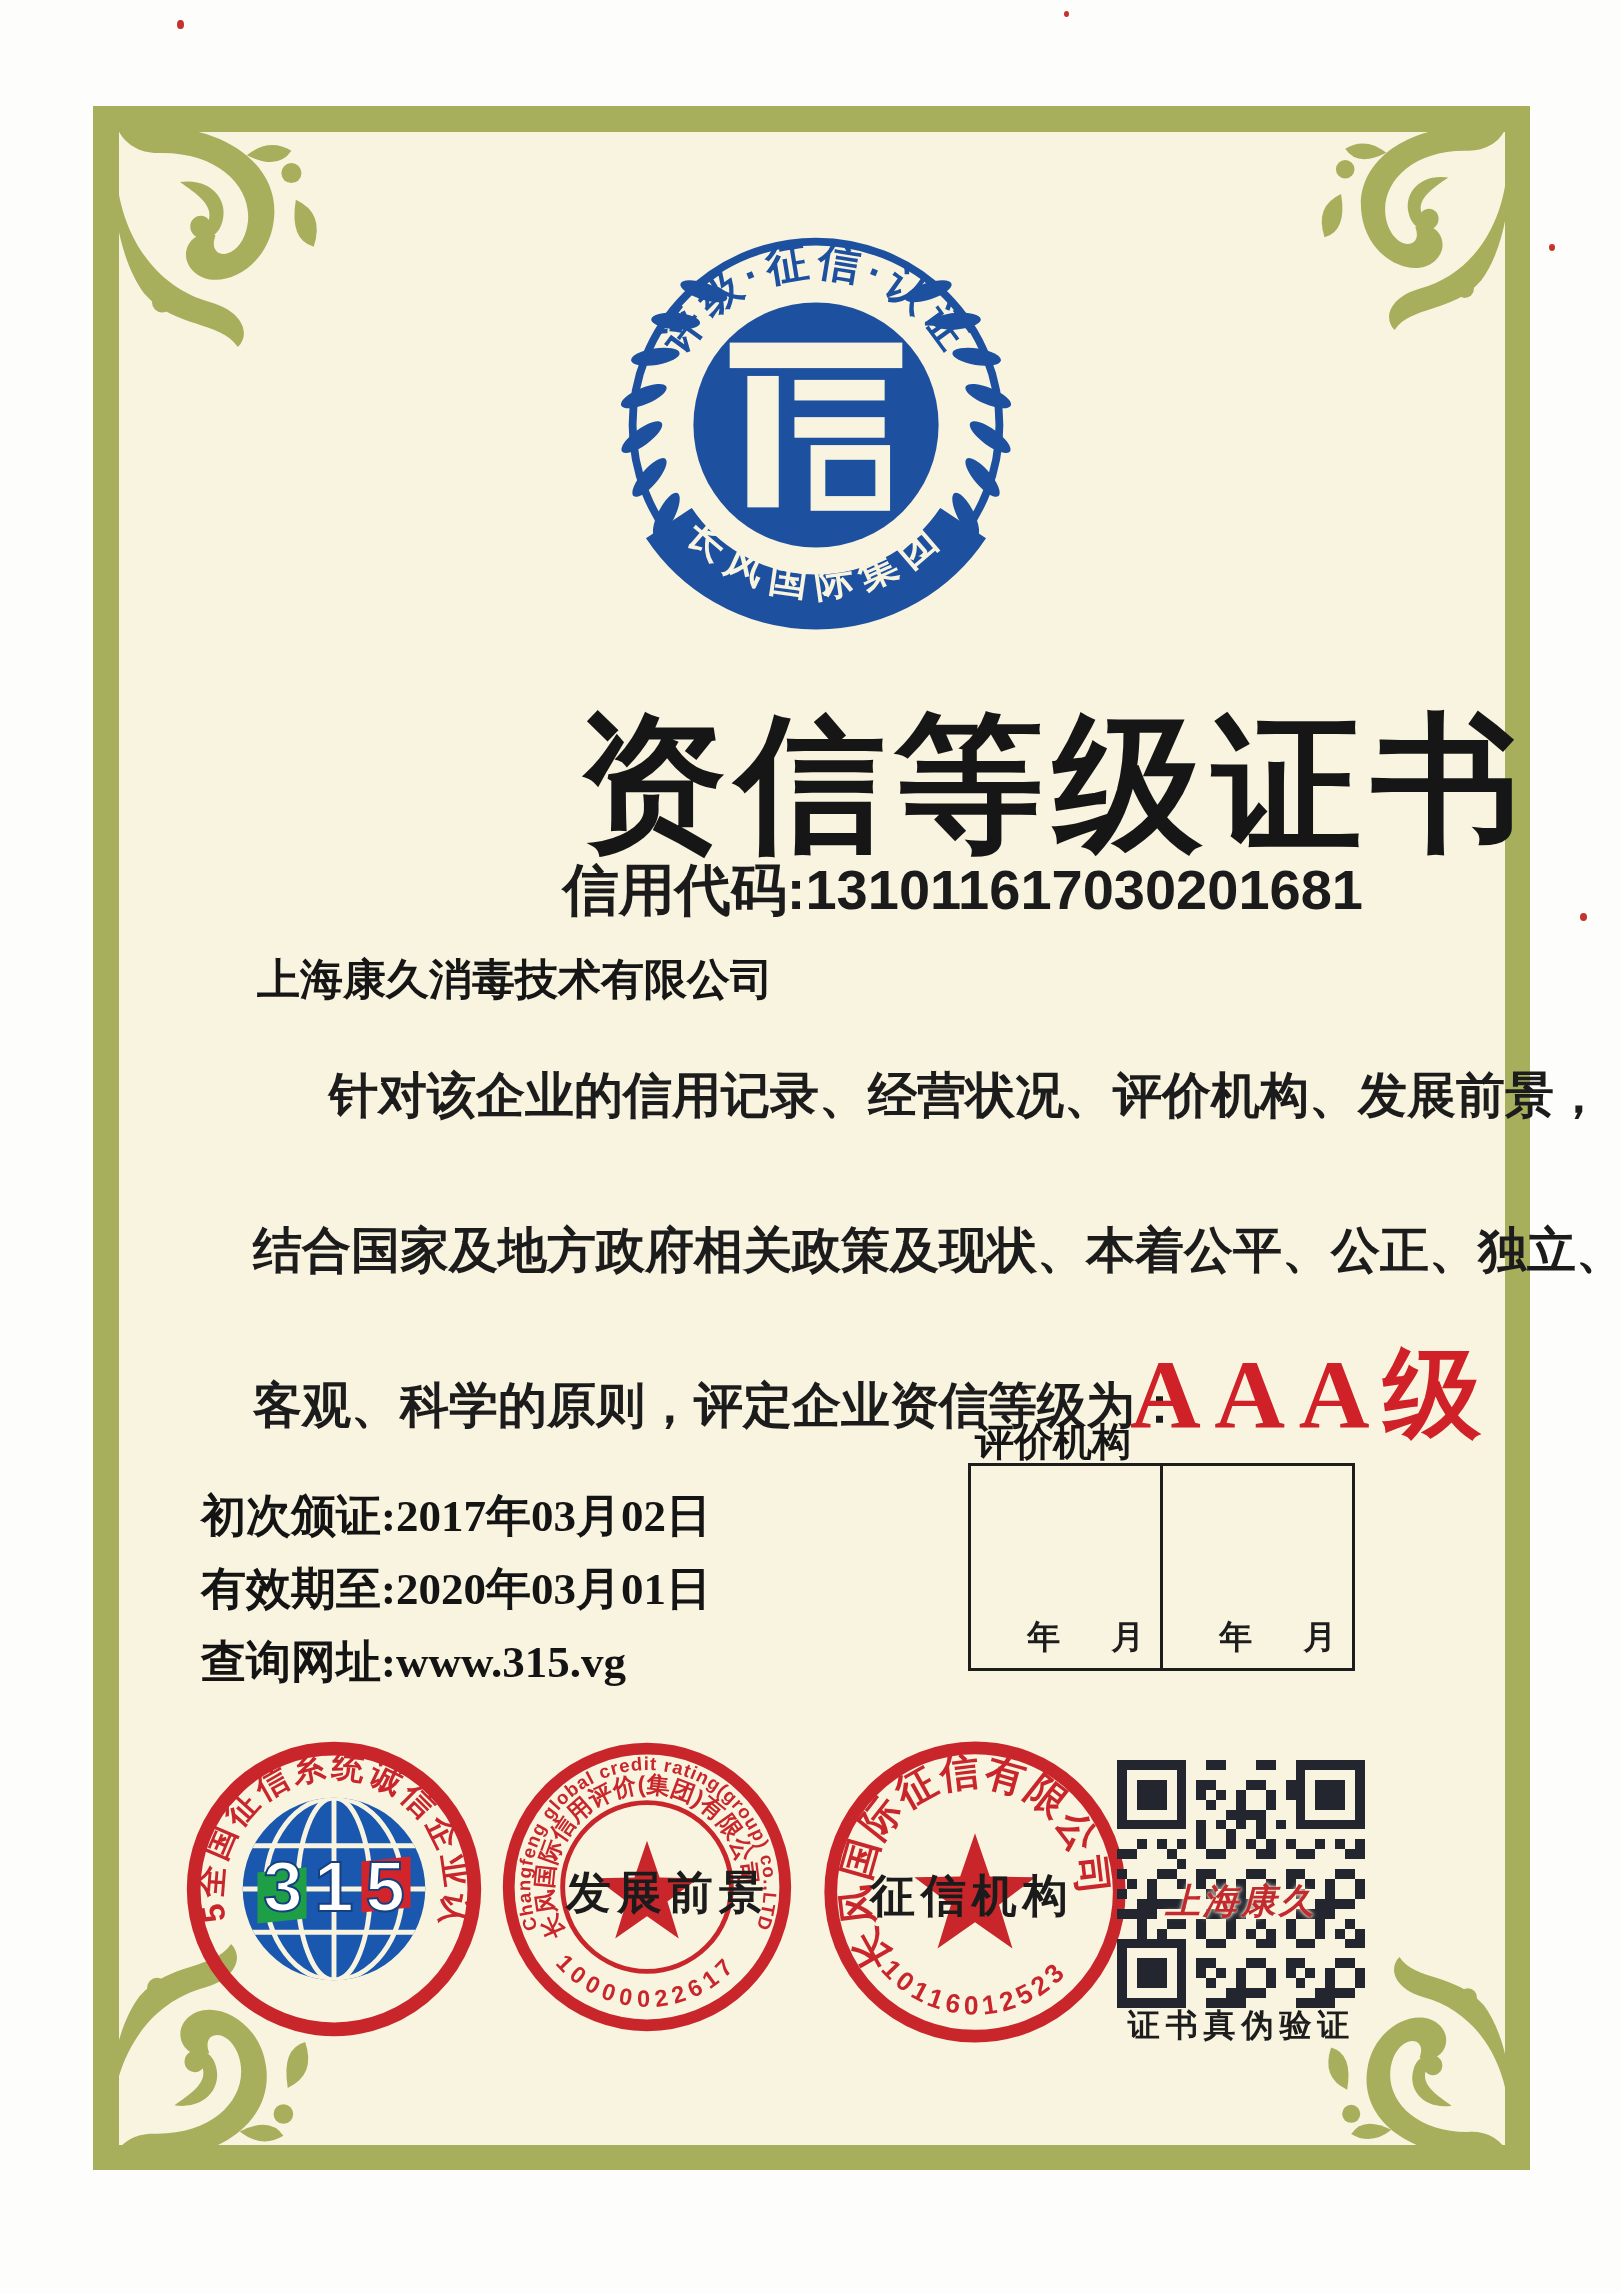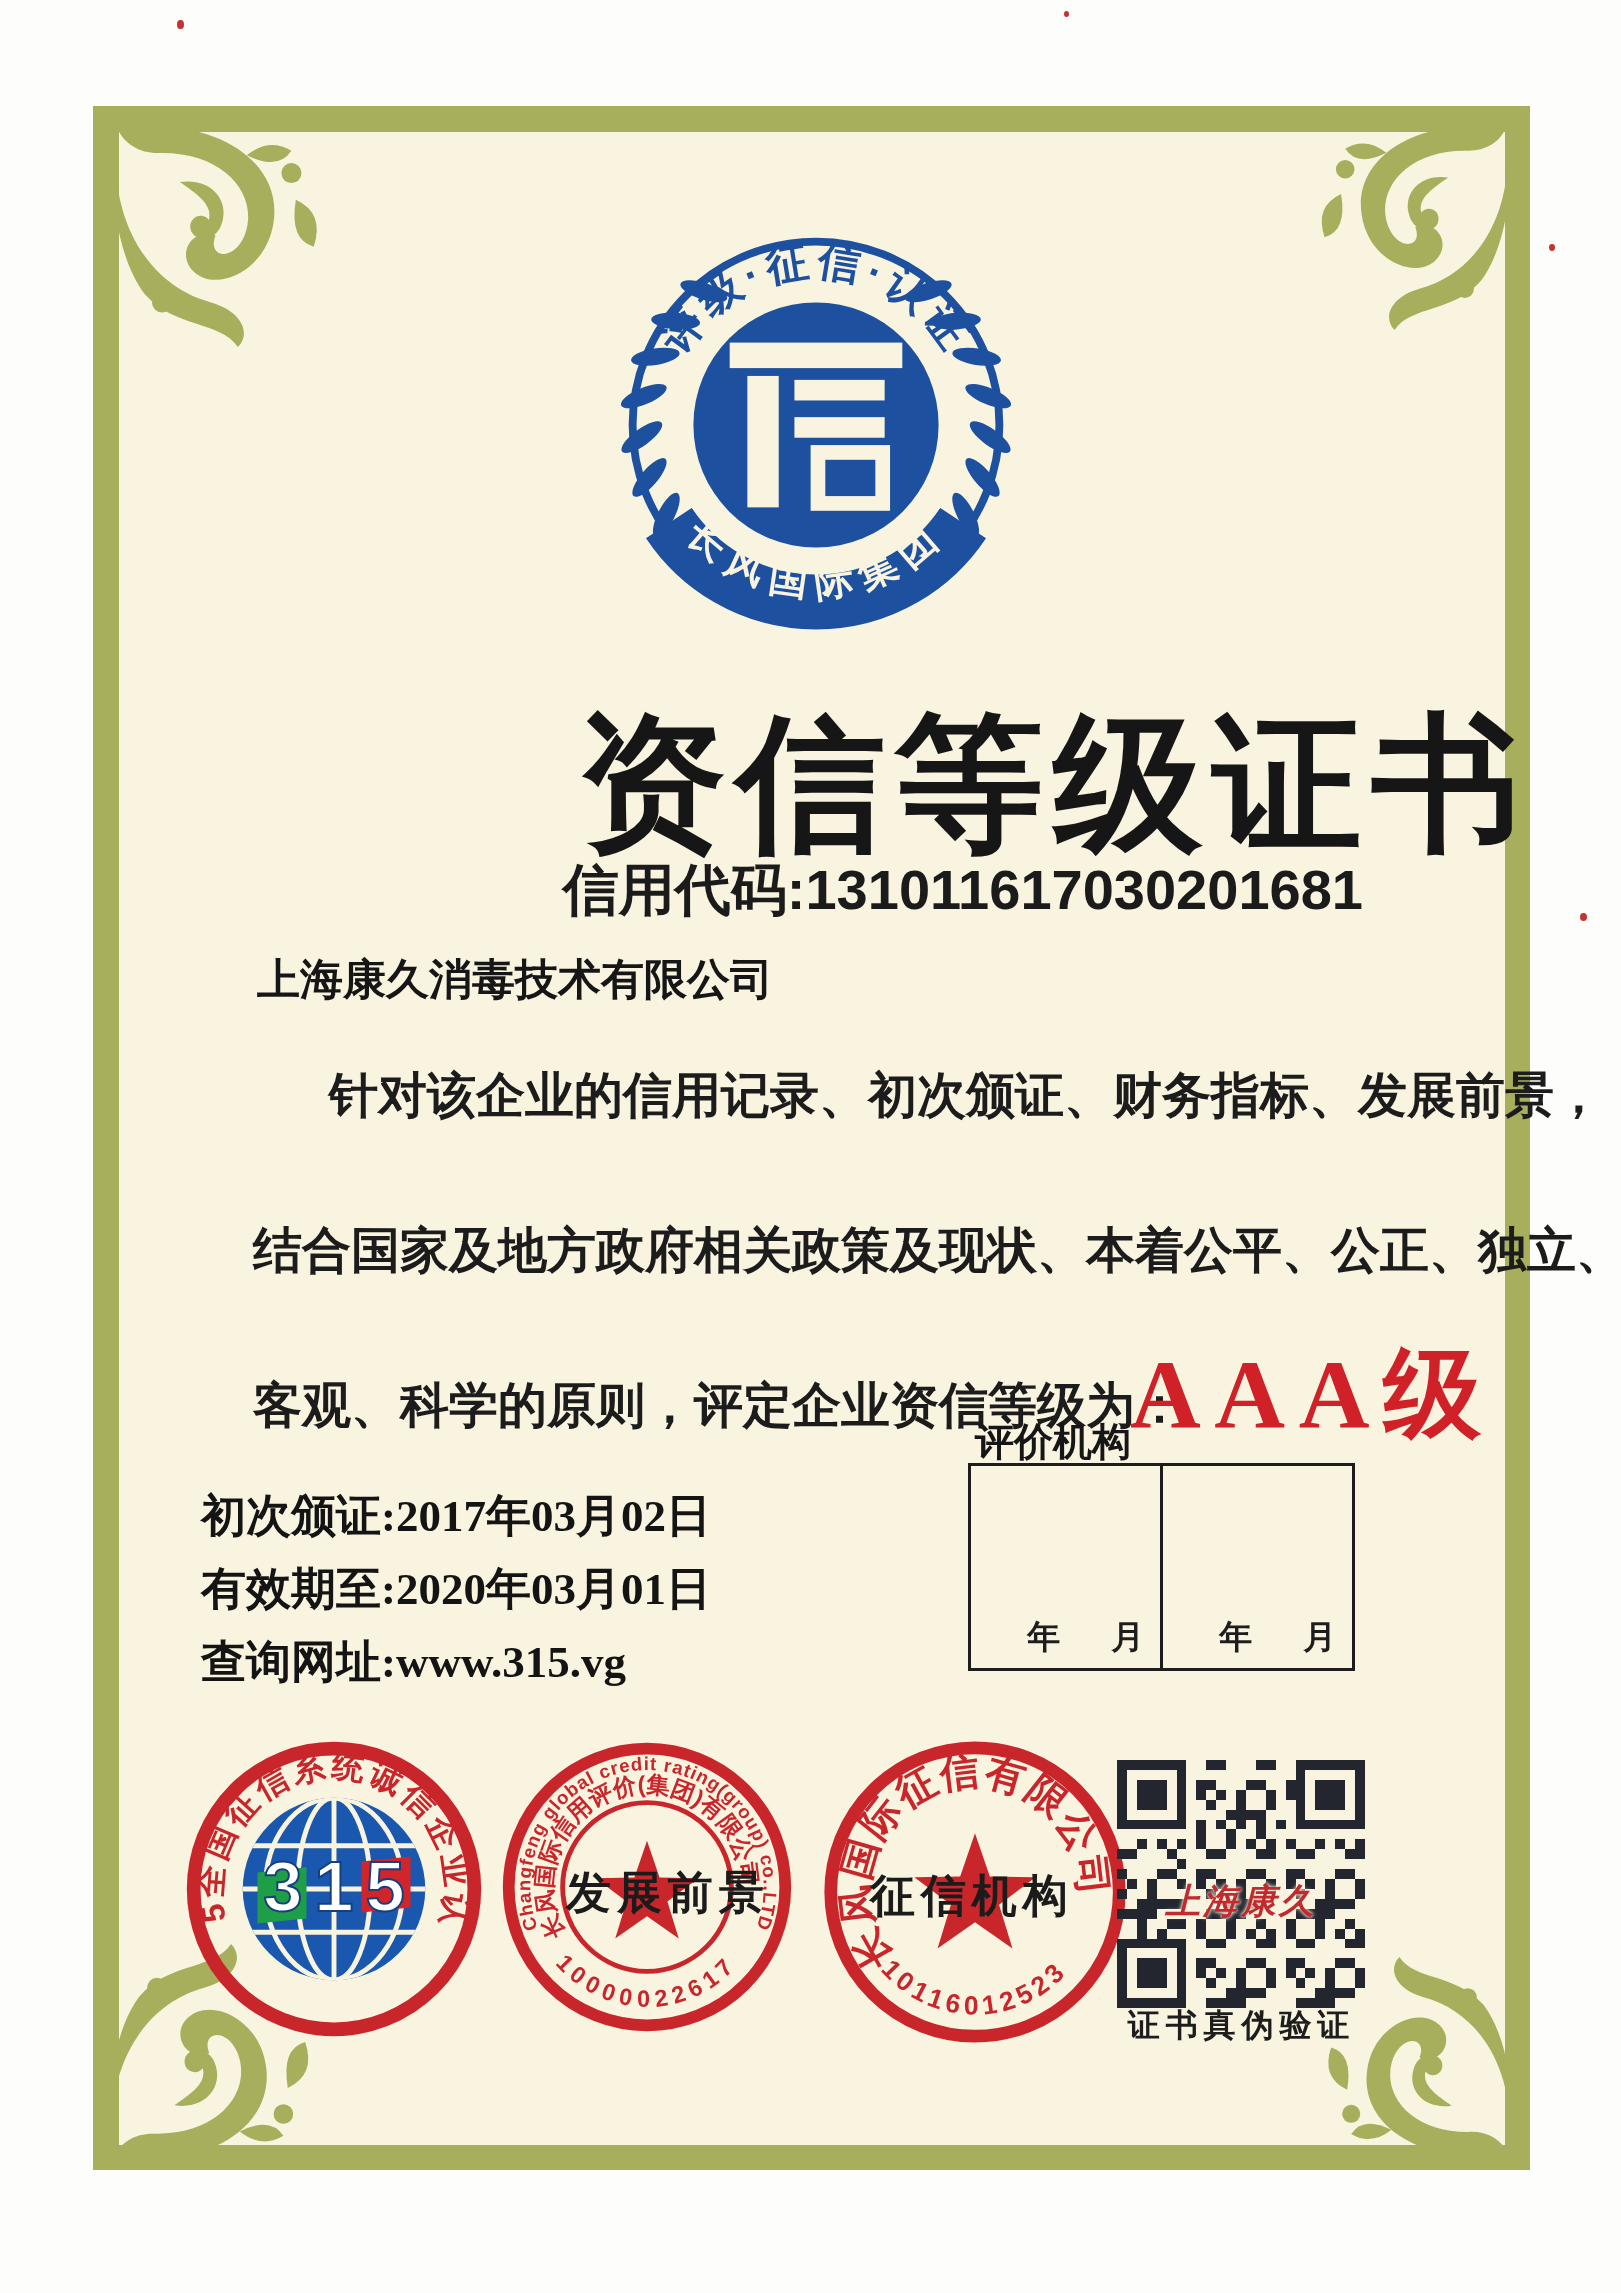--- a/index.html
+++ b/index.html
@@ -156,21 +156,21 @@
     </g>
   </svg>
 
   <div class="title">资信等级证书</div>
 
   <div class="credit-code">信用代码:131011617030201681</div>
 
   <div class="company">上海康久消毒技术有限公司</div>
 
   <div class="bodytext">
-    <div class="line indent">针对该企业的信用记录、初次颁证、财务指标、发展前景，</div>
+    <div class="line indent">针对该企业的信用记录、经营状况、评价机构、发展前景，</div>
     <div class="line">结合国家及地方政府相关政策及现状、本着公平、公正、独立、</div>
     <div class="line">客观、科学的原则，评定企业资信等级为：</div>
   </div>
 
   <div class="rating">AAA级</div>
 
   <div class="insp-title">评价机构</div>
   <div class="insp-box">
     <div class="insp-cell first">
       <span>年</span>

